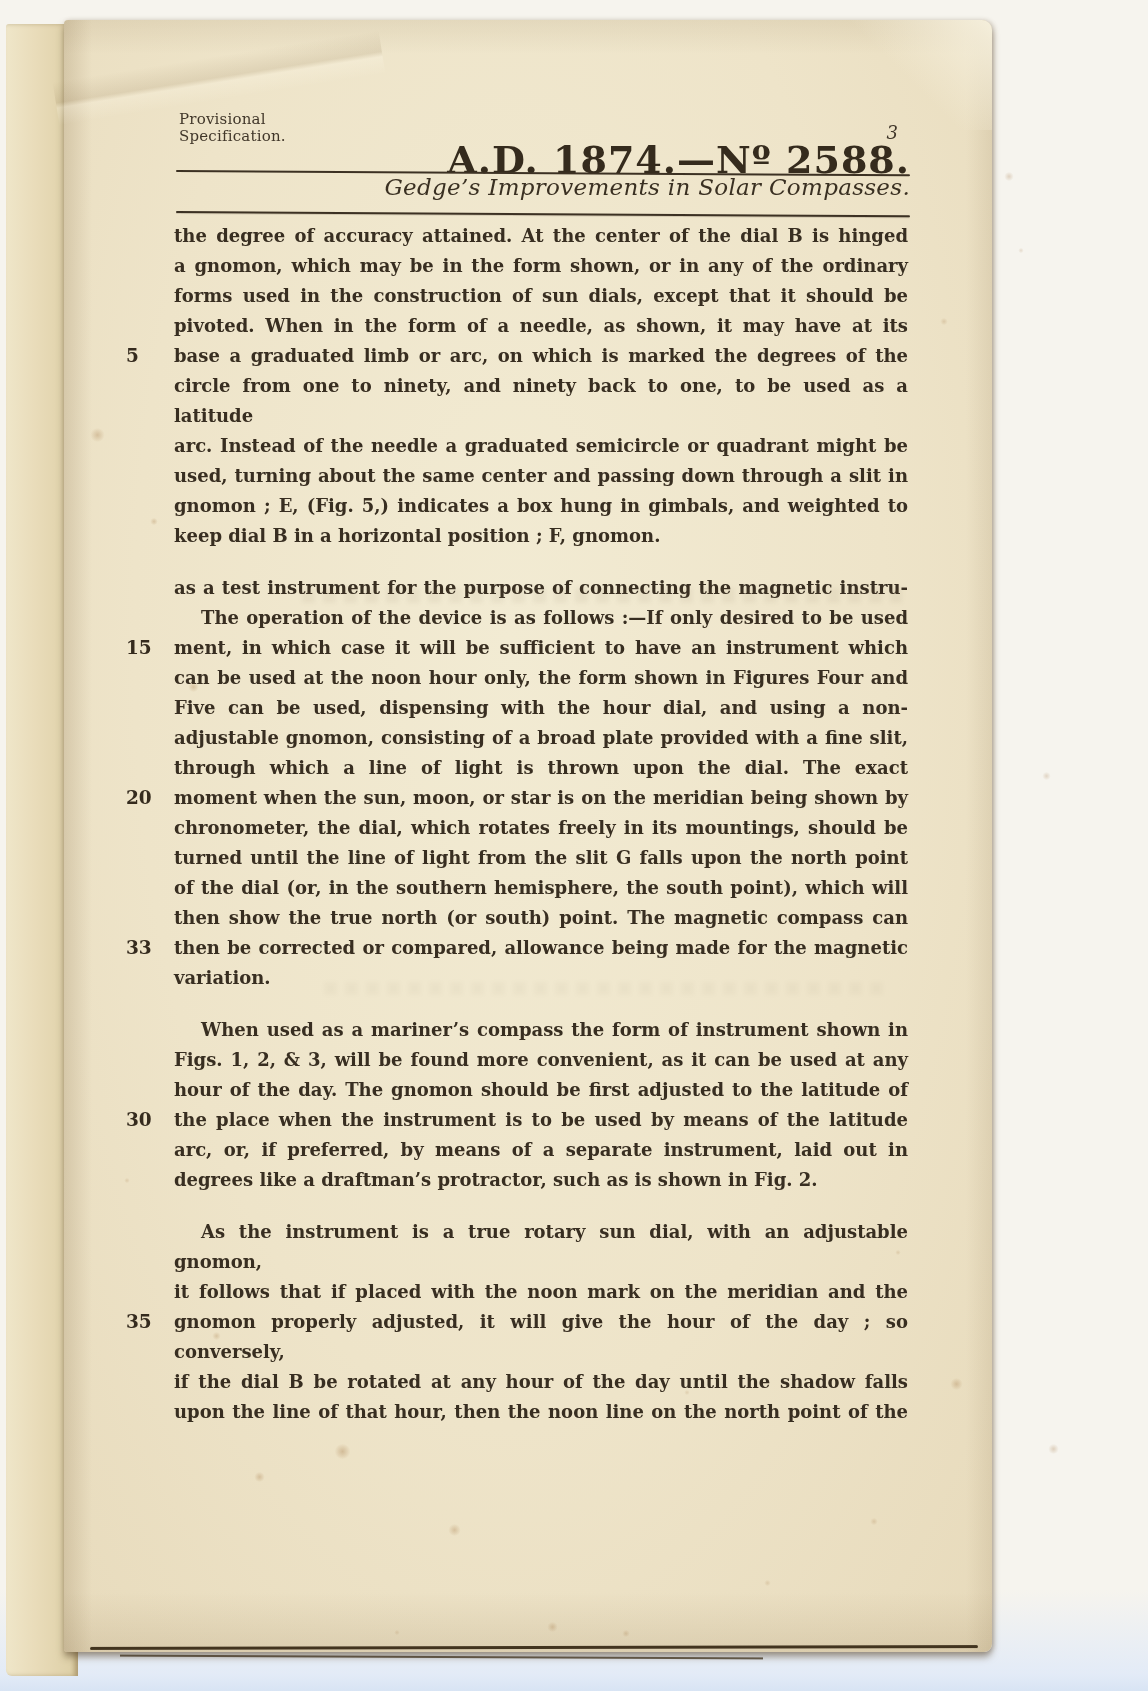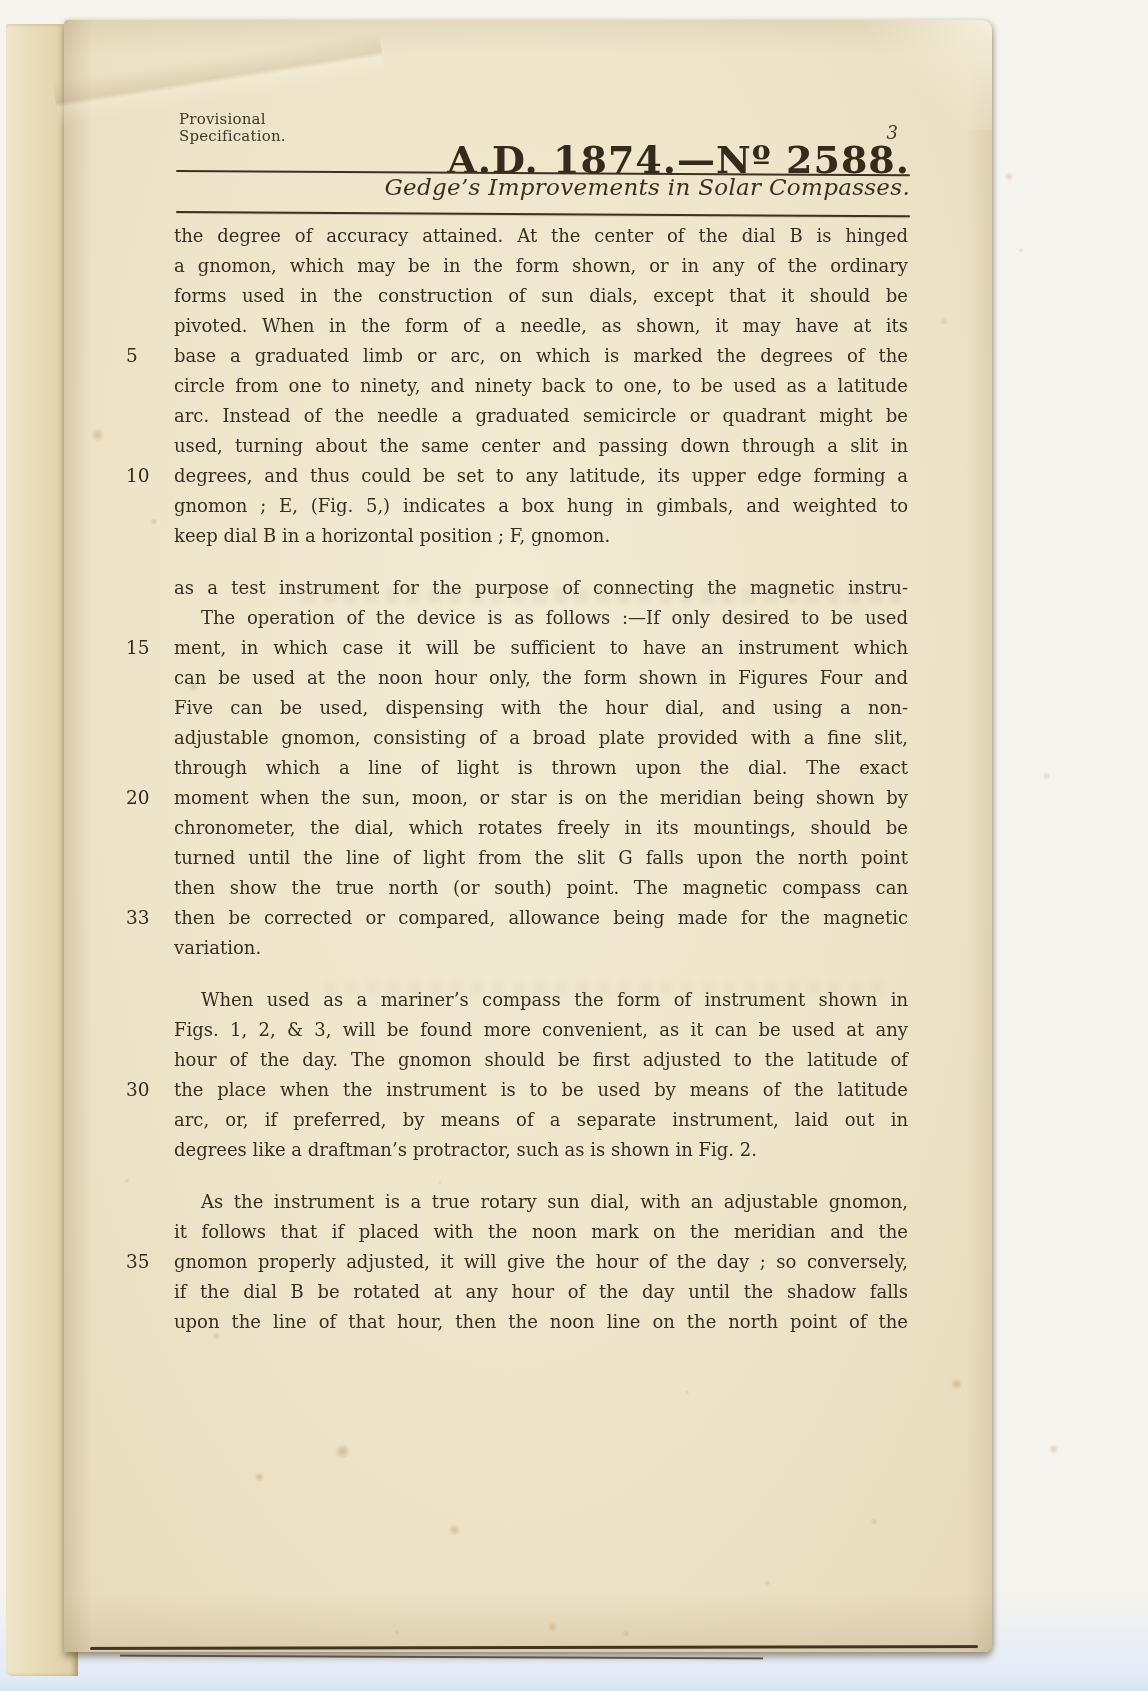--- a/index.html
+++ b/index.html
@@ -54,21 +54,21 @@
   }
   .page-num{position:absolute;right:12px;top:102px;font-style:italic;font-size:18px;color:#41372a;}
   .rule{position:absolute;left:2px;right:0;height:2.4px;background:#3c3123;transform:rotate(.33deg);transform-origin:left center;border-radius:2px;}
   .rule1{top:150px;}
   .rule2{top:191px;box-shadow:0 1px 0 rgba(60,49,35,.15);}
   .doc-title{
     position:absolute;left:0;right:0;top:154px;text-align:right;
     font-style:italic;font-size:23px;color:#3a3022;letter-spacing:.3px;
   }
   .body{position:absolute;left:0;top:201px;width:736px;font-size:18px;line-height:30px;}
-  .para{margin:0 2px 22px 0;}
+  .para{margin:0 2px 22px 0;font-weight:bold;}
   .tl{position:relative;text-align:justify;text-align-last:justify;white-space:nowrap0;color:#382e21;}
   .tl.last{text-align-last:left;}
   .tl.ind{text-indent:27px;}
   .ln{
     position:absolute;left:-48px;top:0;width:40px;text-align:right;
     text-indent:0;color:#352b1e;font-size:18.5px;
   }
   .ghost{
     position:absolute;pointer-events:none;opacity:.55;filter:blur(2.2px);
     background:repeating-linear-gradient(90deg,rgba(125,110,82,.14) 0 13px,rgba(125,110,82,0) 13px 21px);
@@ -100,35 +100,35 @@
     <div class="body">
         <div class="para">
           <div class="tl"><span>the degree of accuracy attained.  At the center of the dial B is hinged</span></div>
           <div class="tl"><span>a gnomon, which may be in the form shown, or in any of the ordinary</span></div>
           <div class="tl"><span>forms used in the construction of sun dials, except that it should be</span></div>
           <div class="tl"><span>pivoted.  When in the form of a needle, as shown, it may have at its</span></div>
           <div class="tl"><span class="ln">5</span><span>base a graduated limb or arc, on which is marked the degrees of the</span></div>
           <div class="tl"><span>circle from one to ninety, and ninety back to one, to be used as a latitude</span></div>
           <div class="tl"><span>arc.  Instead of the needle a graduated semicircle or quadrant might be</span></div>
           <div class="tl"><span>used, turning about the same center and passing down through a slit in</span></div>
-          <div class="tl"><span class="ln">10</span><span>degrees, and thus could be set to any latitude, its upper edge forming a</span></div>
           <div class="tl"><span>gnomon ; E, (Fig. 5,) indicates a box hung in gimbals, and weighted to</span></div>
           <div class="tl last"><span>keep dial B in a horizontal position ; F, gnomon.</span></div>
         </div>
         <div class="para">
           <div class="tl"><span>as a test instrument for the purpose of connecting the magnetic instru-</span></div>
           <div class="tl ind"><span>The operation of the device is as follows :—If only desired to be used</span></div>
           <div class="tl"><span class="ln">15</span><span>ment, in which case it will be sufficient to have an instrument which</span></div>
           <div class="tl"><span>can be used at the noon hour only, the form shown in Figures Four and</span></div>
           <div class="tl"><span>Five can be used, dispensing with the hour dial, and using a non-</span></div>
           <div class="tl"><span>adjustable gnomon, consisting of a broad plate provided with a fine slit,</span></div>
           <div class="tl"><span>through which a line of light is thrown upon the dial.  The exact</span></div>
           <div class="tl"><span class="ln">20</span><span>moment when the sun, moon, or star is on the meridian being shown by</span></div>
           <div class="tl"><span>chronometer, the dial, which rotates freely in its mountings, should be</span></div>
           <div class="tl"><span>turned until the line of light from the slit G falls upon the north point</span></div>
+          <div class="tl"><span>of the dial (or, in the southern hemisphere, the south point), which will</span></div>
           <div class="tl"><span>then show the true north (or south) point.  The magnetic compass can</span></div>
           <div class="tl"><span class="ln">33</span><span>then be corrected or compared, allowance being made for the magnetic</span></div>
           <div class="tl last"><span>variation.</span></div>
         </div>
         <div class="para">
           <div class="tl ind"><span>When used as a mariner’s compass the form of instrument shown in</span></div>
           <div class="tl"><span>Figs. 1, 2, &amp; 3, will be found more convenient, as it can be used at any</span></div>
           <div class="tl"><span>hour of the day.  The gnomon should be first adjusted to the latitude of</span></div>
           <div class="tl"><span class="ln">30</span><span>the place when the instrument is to be used by means of the latitude</span></div>
           <div class="tl"><span>arc, or, if preferred, by means of a separate instrument, laid out in</span></div>

